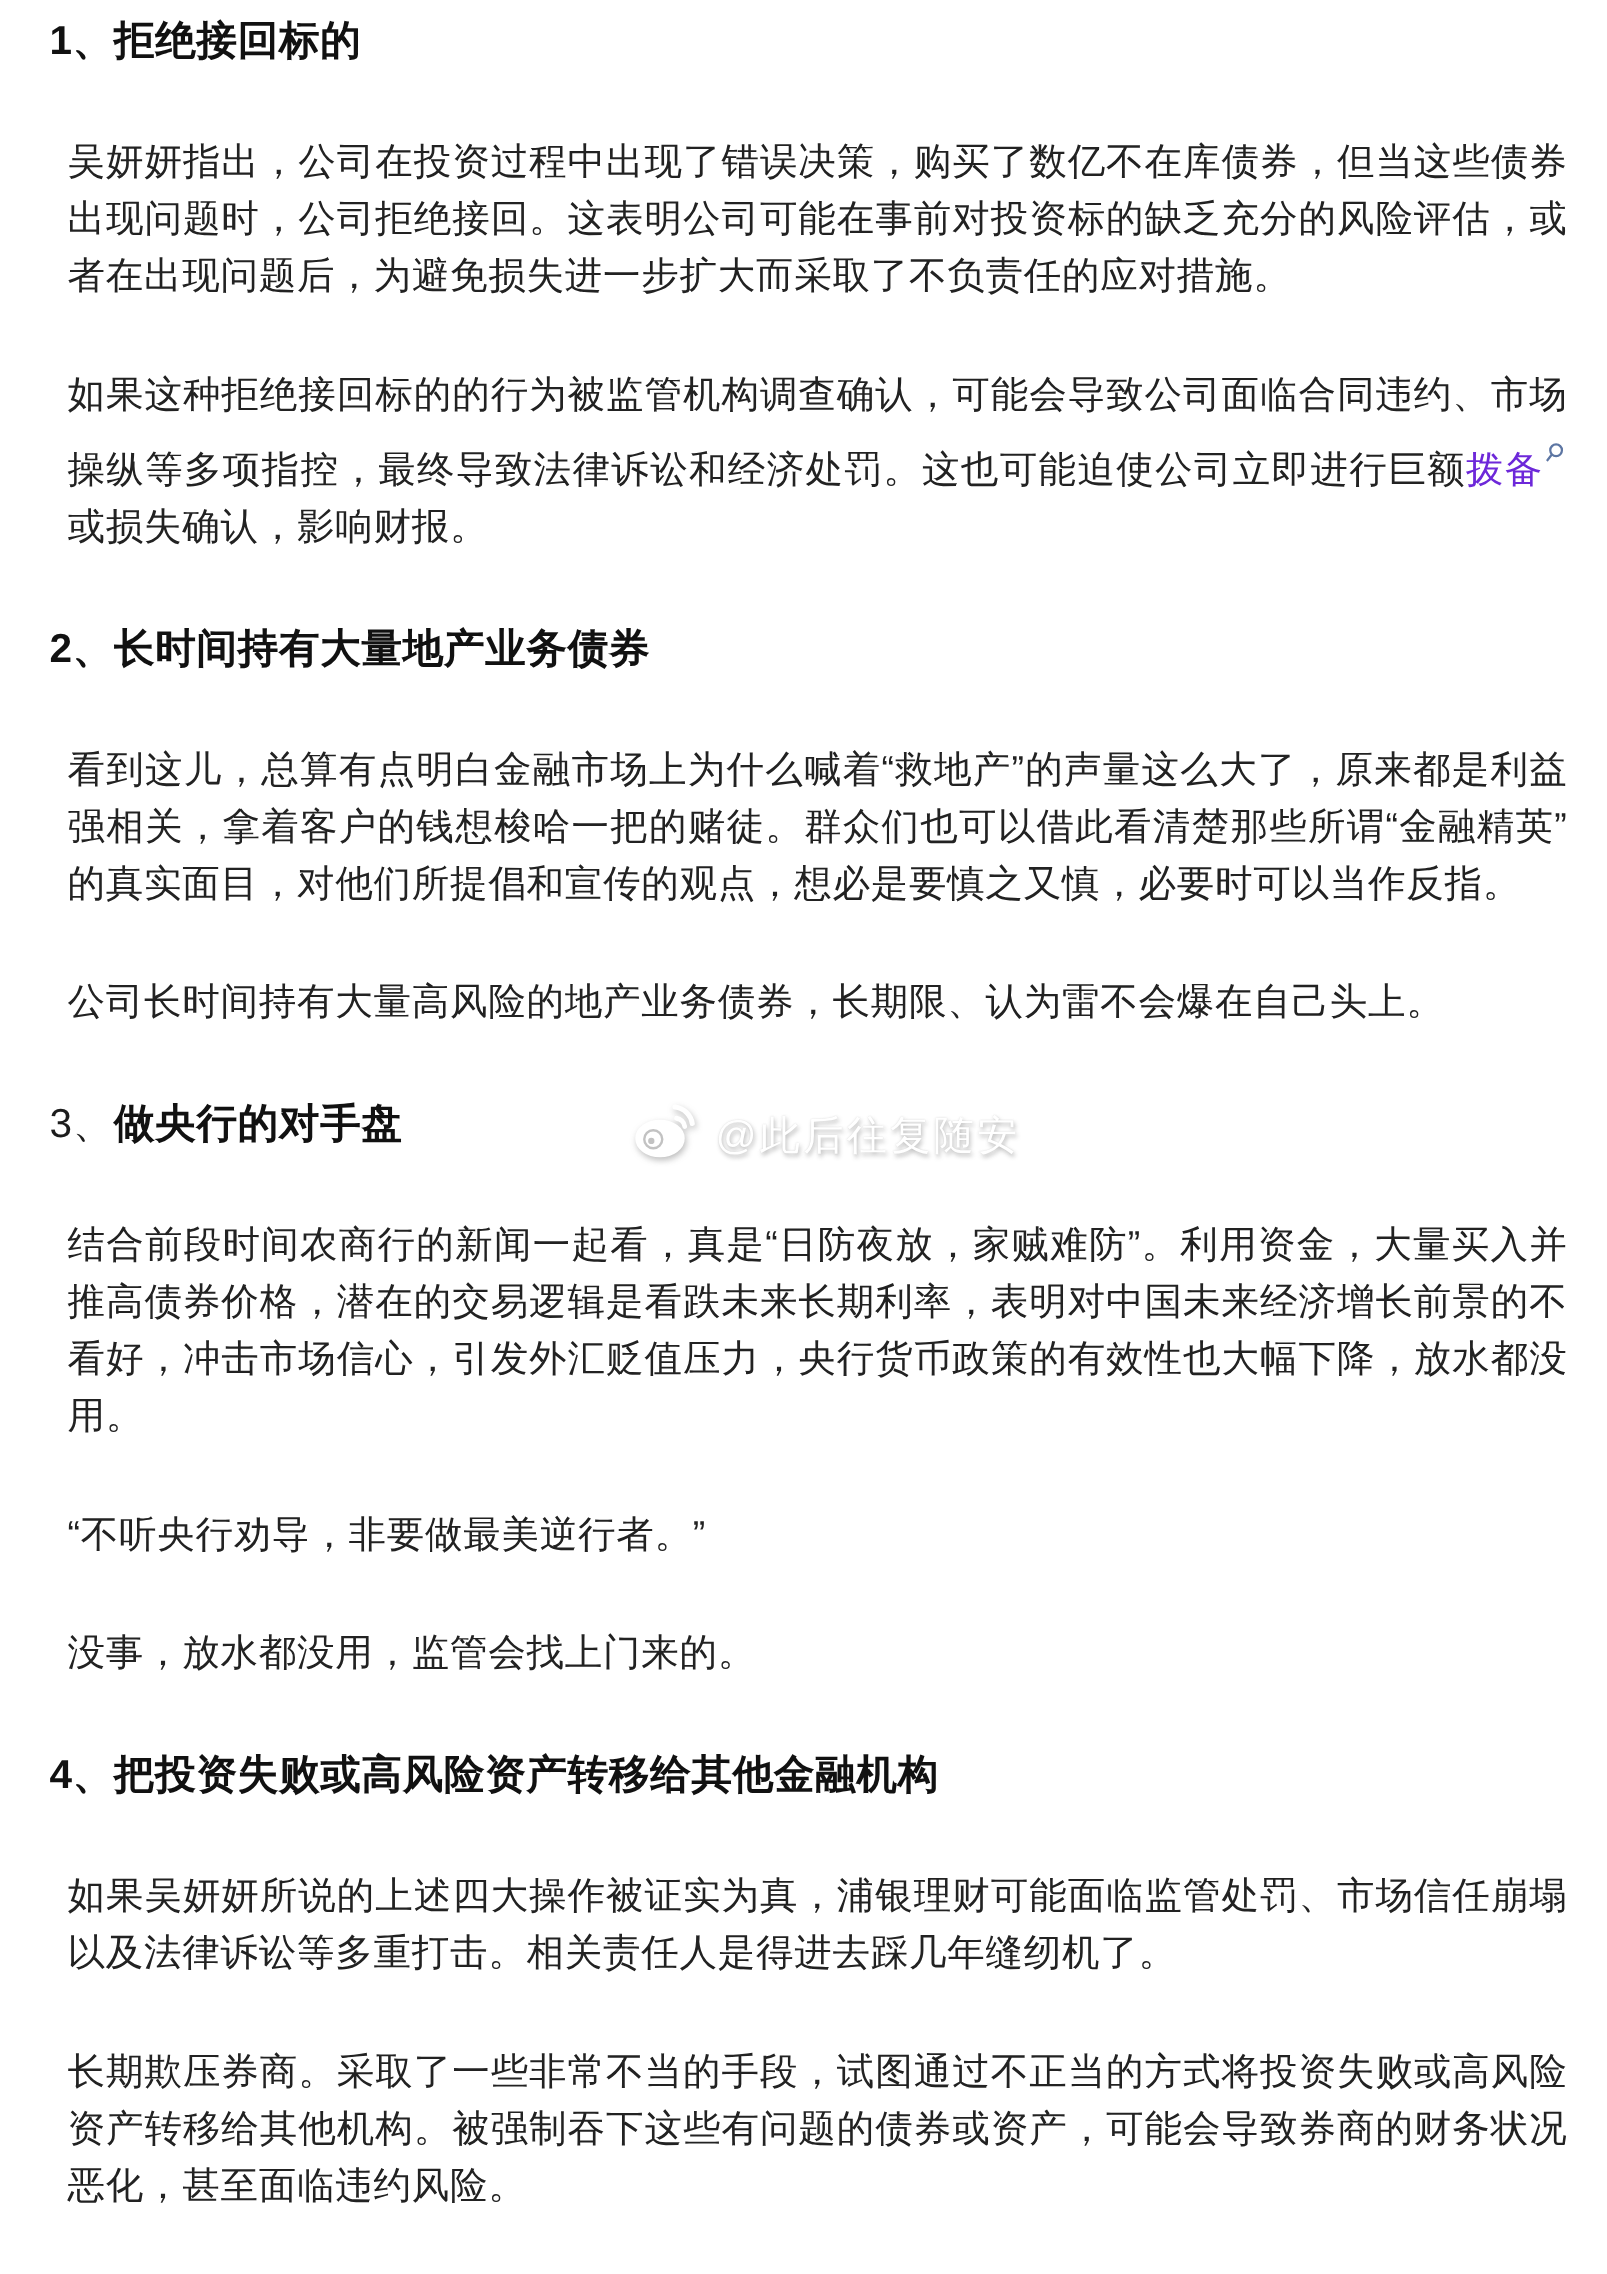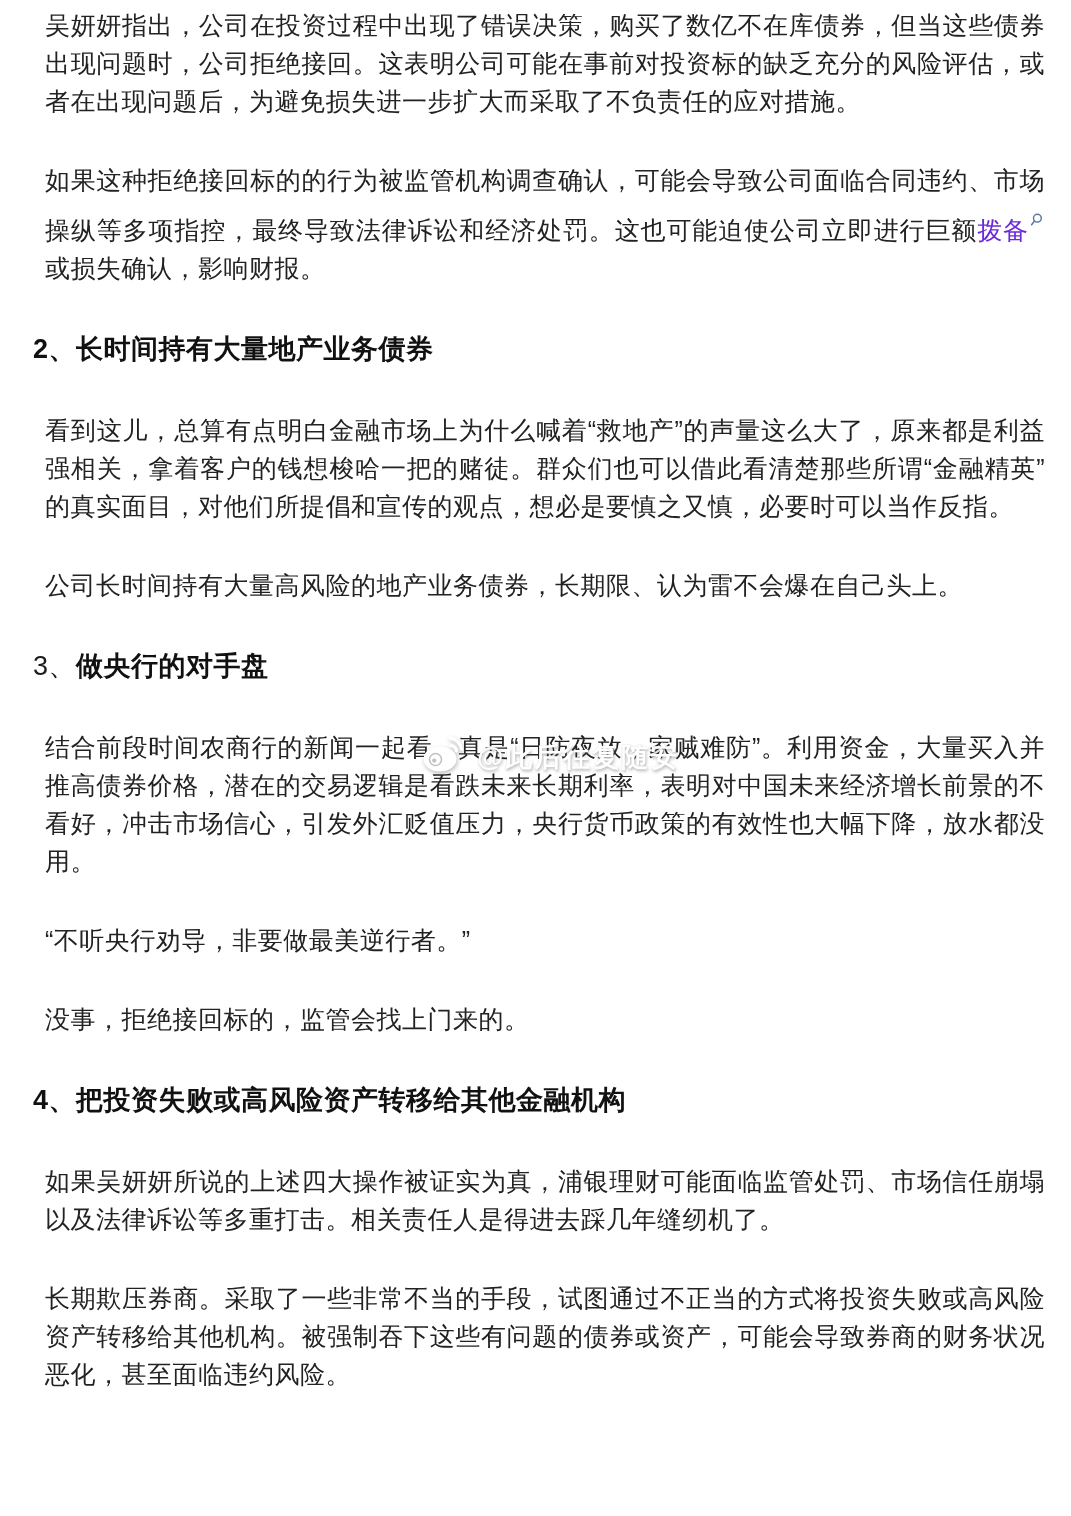--- a/index.html
+++ b/index.html
@@ -56,52 +56,52 @@
     top: 733px;
     display: flex;
     align-items: center;
     gap: 9px;
     color: #ffffff;
     font-size: 27px;
     letter-spacing: 2px;
     text-shadow: 1px 2px 3px rgba(90, 90, 90, 0.40), 0 0 1px rgba(150,150,150,0.35);
     pointer-events: none;
     user-select: none;
-    font-weight: bold;
   }
   .watermark svg {
     filter: drop-shadow(1px 2px 2px rgba(90, 90, 90, 0.40));
   }
 </style>
 </head>
 <body>
 
 <div class="page">
 
+  <h2 class="sec"><span>1、</span><span>拒绝接回标的</span></h2>
 
   <p class="para">吴妍妍指出，公司在投资过程中出现了错误决策，购买了数亿不在库债券，但当这些债券出现问题时，公司拒绝接回。这表明公司可能在事前对投资标的缺乏充分的风险评估，或者在出现问题后，为避免损失进一步扩大而采取了不负责任的应对措施。</p>
 
   <p class="para"><span>如果这种拒绝接回标的的行为被监管机构调查确认，可能会导致公司面临合同违约、市场操纵等多项指控，最终导致法律诉讼和经济处罚。这也可能迫使公司立即进行巨额</span><a class="term-link"><span>拨备</span><span class="sup-icon"><svg width="13" height="14" viewBox="0 0 13 14" fill="none">
             <circle cx="7.4" cy="5.2" r="3.9" stroke="#5d76a3" stroke-width="1.5"></circle>
             <line x1="4.3" y1="8.3" x2="1.6" y2="11.8" stroke="#5d76a3" stroke-width="1.5" stroke-linecap="round"></line>
           </svg></span></a><span>或损失确认，影响财报。</span></p>
 
   <h2 class="sec"><span>2、</span><span>长时间持有大量地产业务债券</span></h2>
 
   <p class="para">看到这儿，总算有点明白金融市场上为什么喊着“救地产”的声量这么大了，原来都是利益强相关，拿着客户的钱想梭哈一把的赌徒。群众们也可以借此看清楚那些所谓“金融精英”的真实面目，对他们所提倡和宣传的观点，想必是要慎之又慎，必要时可以当作反指。</p>
 
   <p class="para">公司长时间持有大量高风险的地产业务债券，长期限、认为雷不会爆在自己头上。</p>
 
   <h2 class="sec"><span class="num-light">3、</span><span>做央行的对手盘</span></h2>
 
   <p class="para">结合前段时间农商行的新闻一起看，真是“日防夜放，家贼难防”。利用资金，大量买入并推高债券价格，潜在的交易逻辑是看跌未来长期利率，表明对中国未来经济增长前景的不看好，冲击市场信心，引发外汇贬值压力，央行货币政策的有效性也大幅下降，放水都没用。</p>
 
   <p class="para">“不听央行劝导，非要做最美逆行者。”</p>
 
-  <p class="para">没事，拒绝接回标的，监管会找上门来的。</p>
+  <p class="para">没事，放水都没用，监管会找上门来的。</p>
 
   <h2 class="sec"><span>4、</span><span>把投资失败或高风险资产转移给其他金融机构</span></h2>
 
   <p class="para">如果吴妍妍所说的上述四大操作被证实为真，浦银理财可能面临监管处罚、市场信任崩塌以及法律诉讼等多重打击。相关责任人是得进去踩几年缝纫机了。</p>
 
   <p class="para">长期欺压券商。采取了一些非常不当的手段，试图通过不正当的方式将投资失败或高风险资产转移给其他机构。被强制吞下这些有问题的债券或资产，可能会导致券商的财务状况恶化，甚至面临违约风险。</p>
 
 </div>
 
 <div class="watermark">

